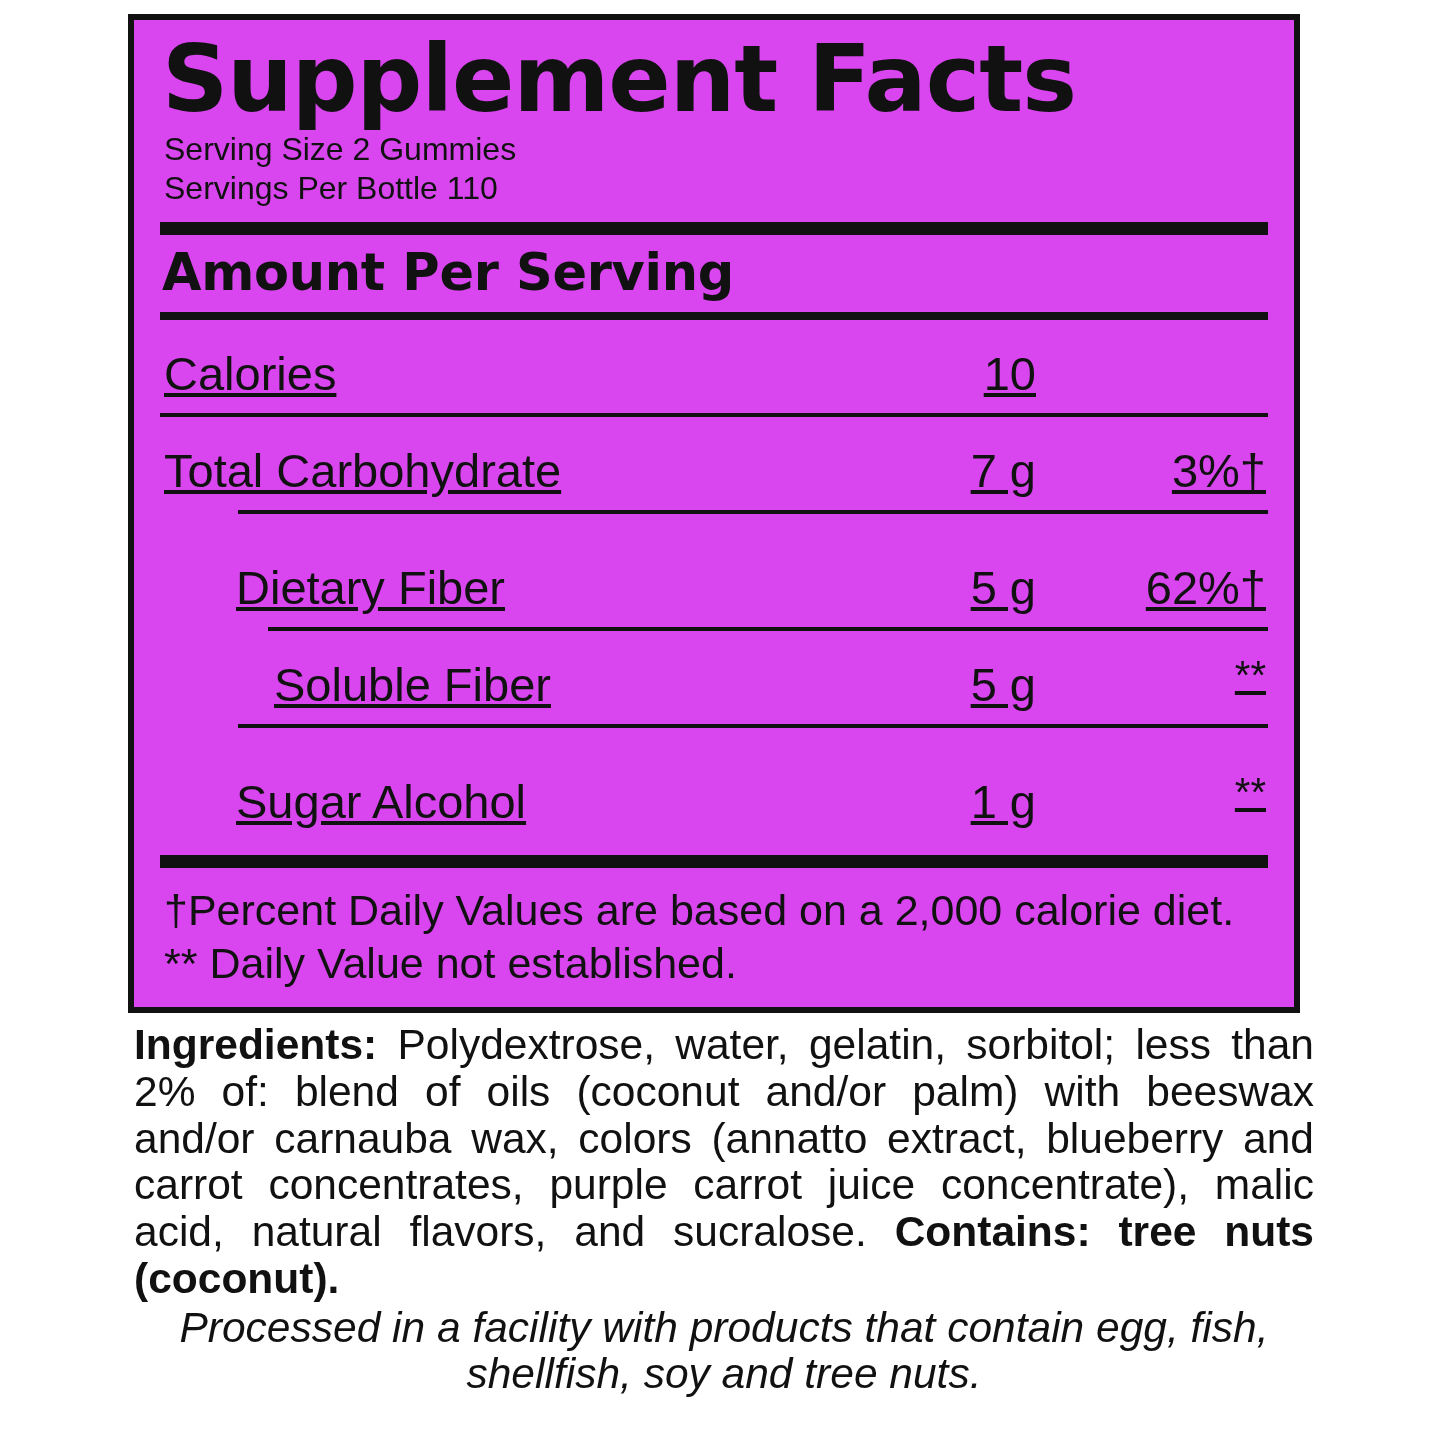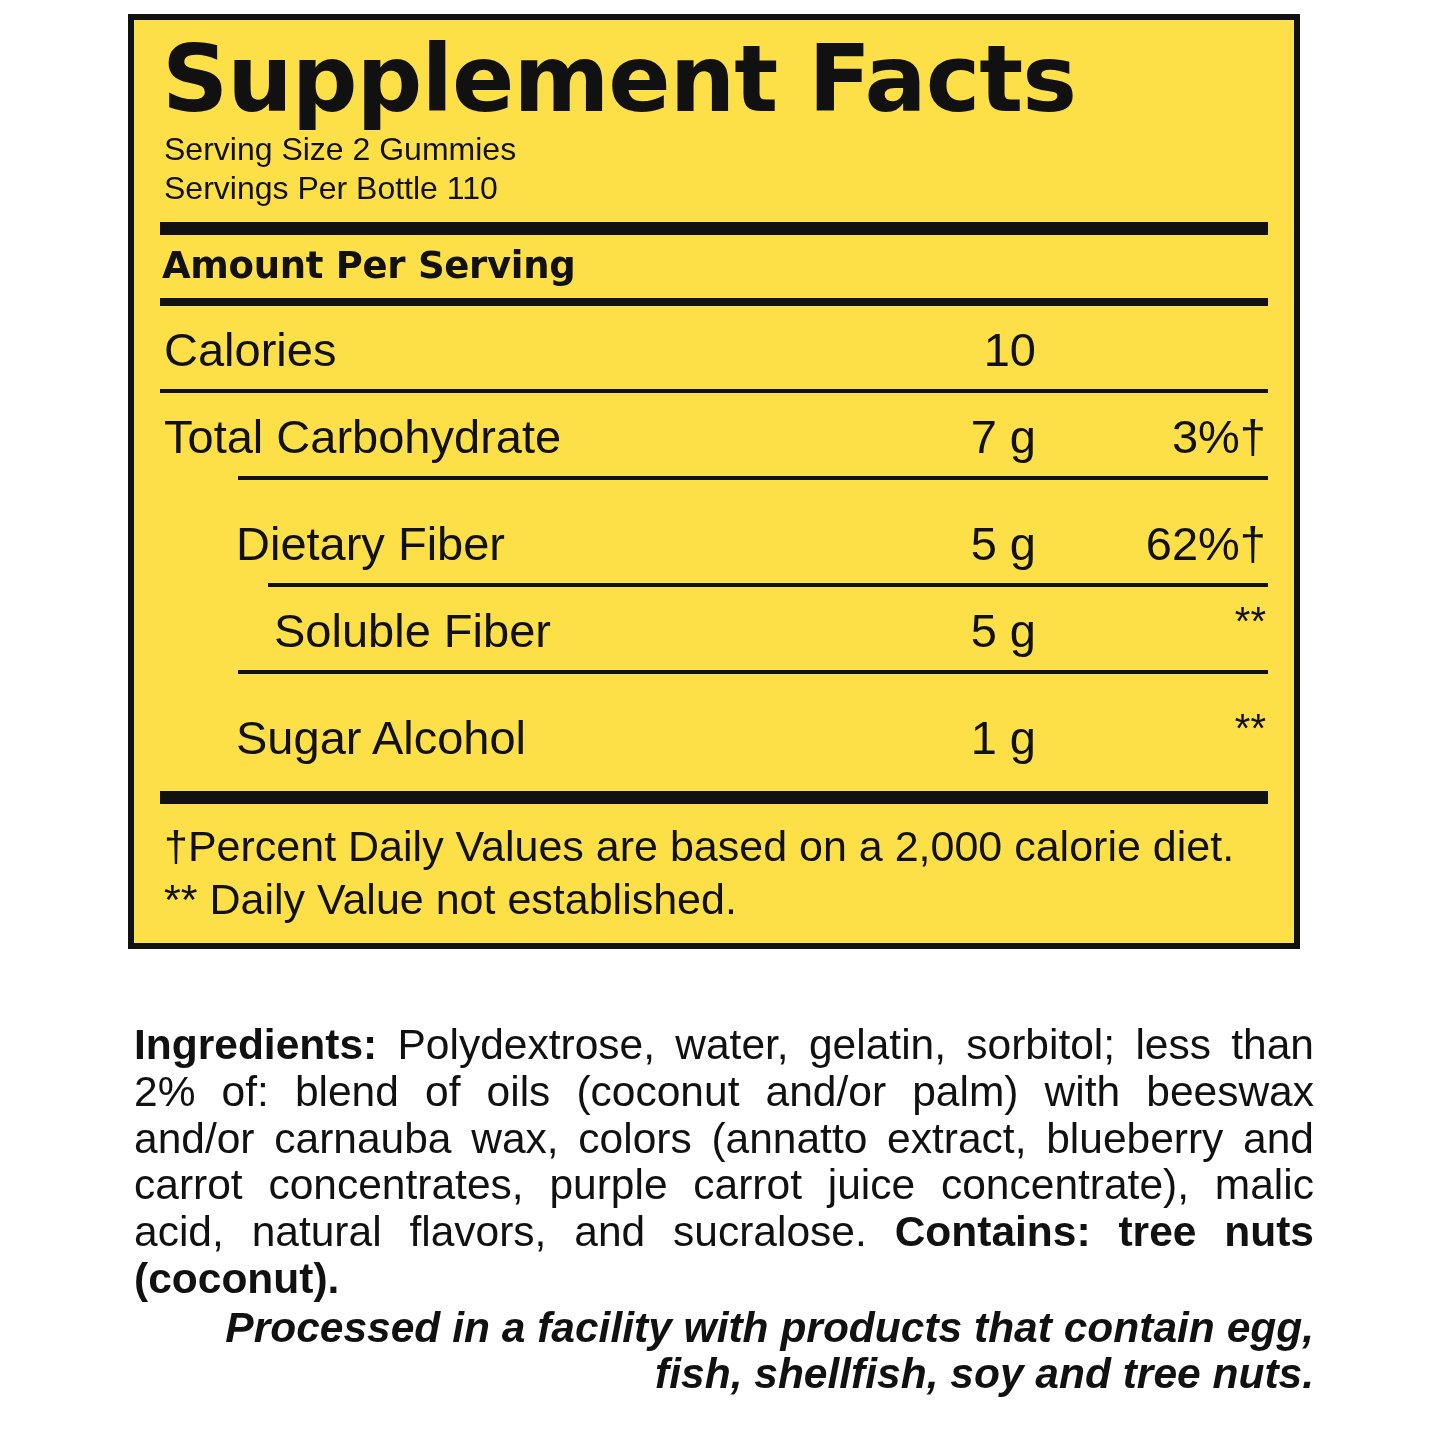--- a/index.html
+++ b/index.html
@@ -23,21 +23,21 @@
   }
 
   
   .panel {
     position: absolute;
     left: 128px;
     top: 14px;
     width: 1172px;
     box-sizing: border-box;
     border: 6px solid #111111;
-    background: #fde047;
+    background: #d946ef;
     padding: 8px 24px 14px 24px;
   }
 
   .sf-title {
     font-family: "DejaVu Sans", sans-serif;
     font-weight: 700;
     font-size: 92px;
     line-height: 1.0;
     letter-spacing: -1px;
     margin: 6px 0 4px 4px;
@@ -93,33 +93,34 @@
     white-space: nowrap;
   }
   .row .dv {
     width: 230px;
     text-align: right;
     white-space: nowrap;
   }
   .row.header {
     font-family: "DejaVu Sans", sans-serif;
     font-weight: 700;
-    font-size: 37px;
+    font-size: 51px;
     padding: 12px 4px 14px 4px;
   }
   .row.header .label { letter-spacing: -0.3px; }
   .row.header .dvhead {
     width: 480px;
     text-align: right;
     white-space: nowrap;
     letter-spacing: -0.3px;
   }
 
   .row.data {
-    padding: 20px 4px 16px 6px;
+    padding: 30px 4px 16px 6px;
+    text-decoration: underline;
   }
   .row.data.indent1 .label { padding-left: 72px; margin-top: 20px; }
   .row.data.indent2 .label { padding-left: 110px; }
 
   .stars {
     font-size: 40px;
     position: relative;
     top: -12px;
   }
 
@@ -143,22 +144,21 @@
     text-justify: inter-word;
   }
   .ingredients .b {
     font-weight: 700;
   }
   .ingredients p {
     margin: 0 0 2px 0;
   }
   .ingredients .processed {
     font-style: italic;
-    text-align: right;
-    font-weight: bold;
+    text-align: center;
   }
   .narrow {
     transform: scaleX(0.93);
     transform-origin: left top;
     display: block;
   }
 </style>
 </head>
 <body>
 

